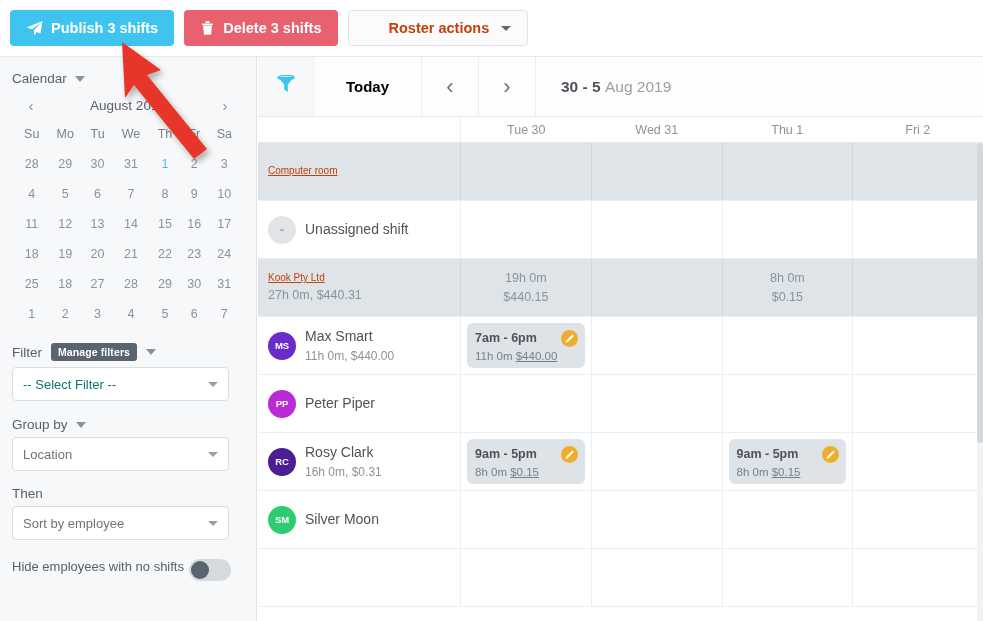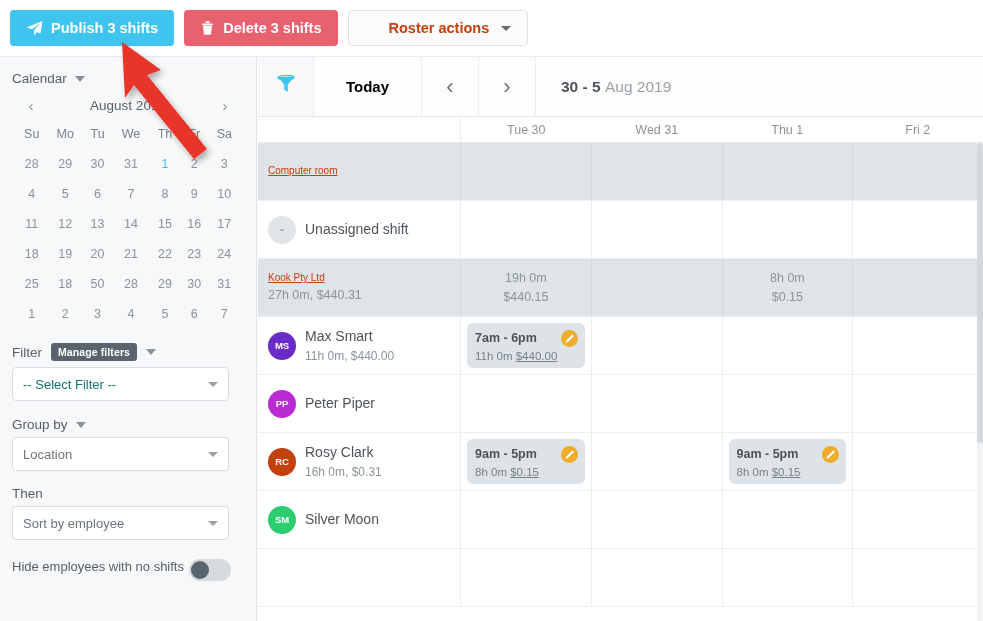--- a/index.html
+++ b/index.html
@@ -301,21 +301,21 @@
             <td>19</td>
             <td>20</td>
             <td>21</td>
             <td>22</td>
             <td>23</td>
             <td>24</td>
           </tr>
           <tr>
             <td>25</td>
             <td>18</td>
-            <td>50</td>
+            <td>27</td>
             <td>28</td>
             <td>29</td>
             <td>30</td>
             <td>31</td>
           </tr>
           <tr>
             <td>1</td>
             <td>2</td>
             <td>3</td>
             <td>4</td>
@@ -462,21 +462,21 @@
             <div class="ename">Peter Piper</div>
           </div>
         </div>
         <div class="rcell"></div>
         <div class="rcell"></div>
         <div class="rcell"></div>
         <div class="rcell"></div>
       </div>
       <div class="grow emp-row" style="height: 58px;">
         <div class="rlabel">
-          <div class="avatar " style="background: #c2410c;">RC</div>
+          <div class="avatar " style="background: #4c1d95;">RC</div>
           <div class="etext">
             <div class="ename">Rosy Clark</div>
             <div class="esub">16h 0m, $0.31</div>
           </div>
         </div>
         <div class="rcell">
           <div class="shift">
             <div class="time">9am - 5pm</div>
             <div class="meta">8h 0m <u>$0.15</u></div>
             <div class="edit-badge">

